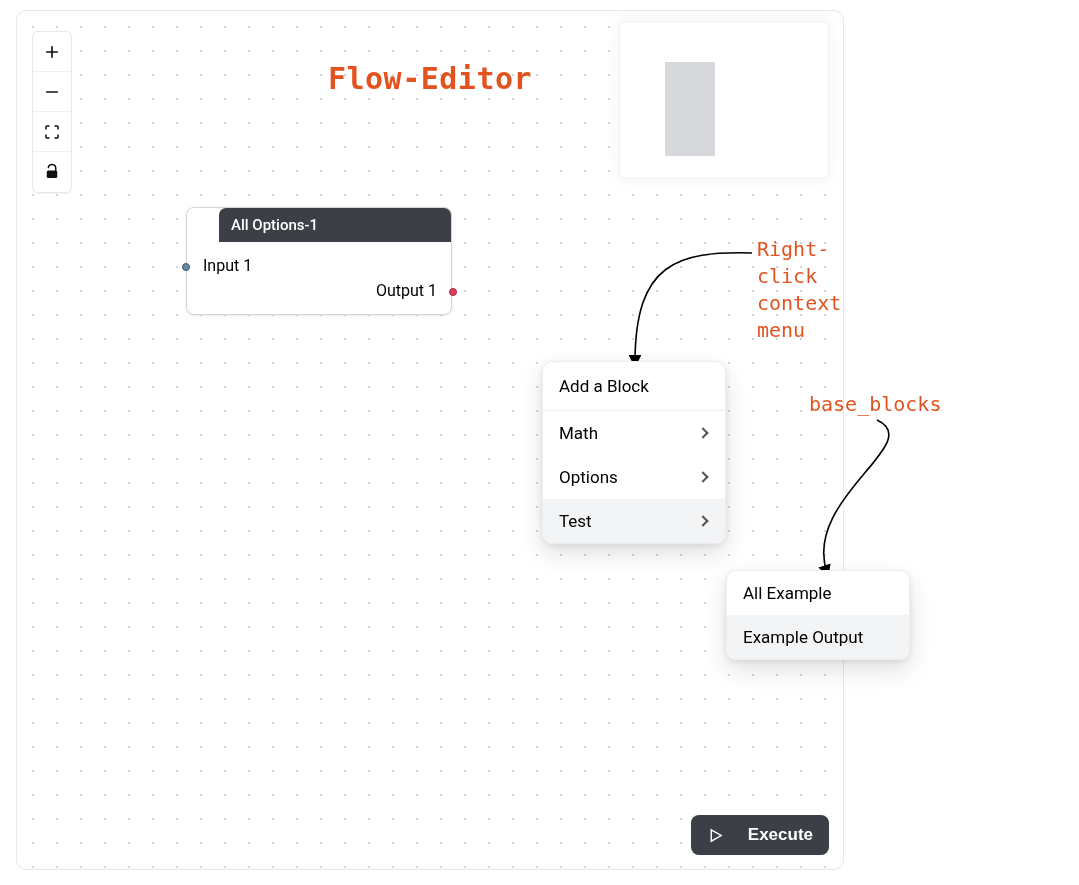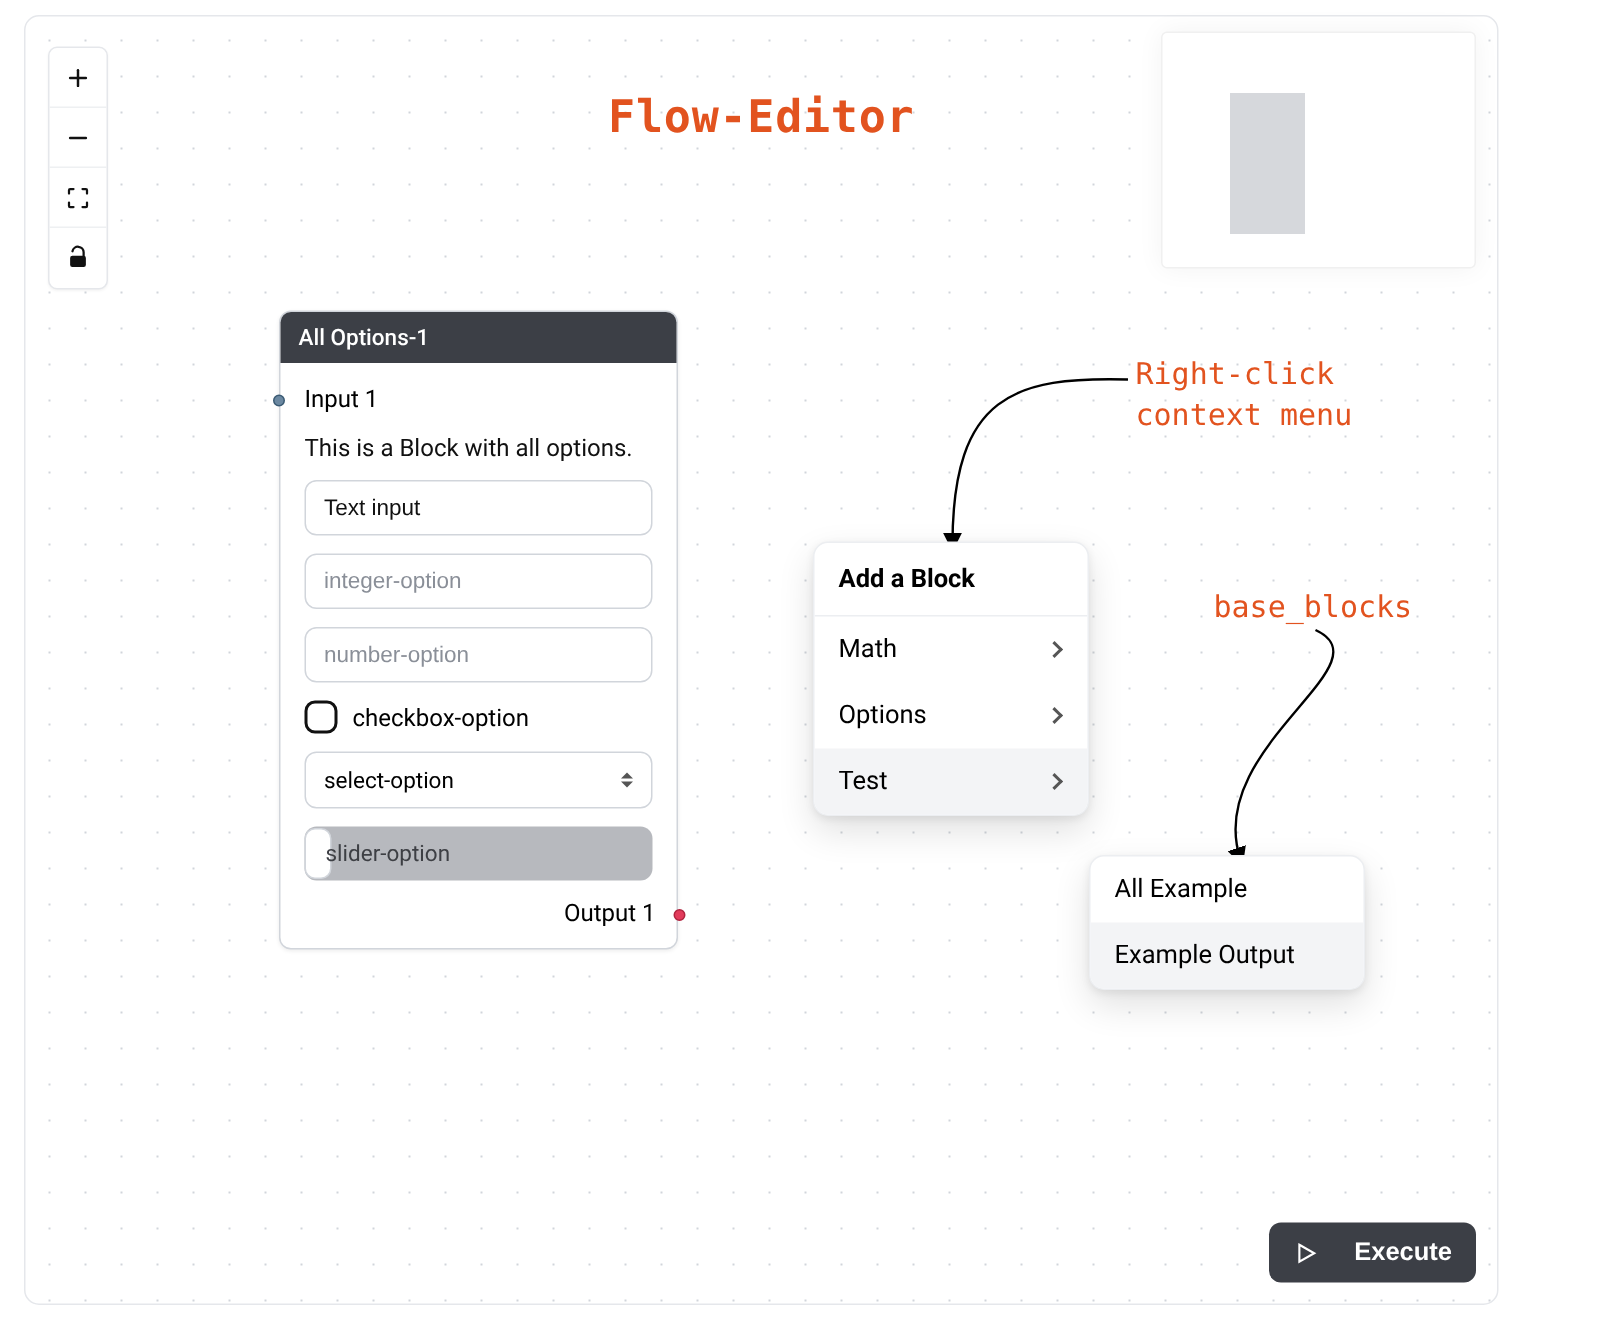--- a/index.html
+++ b/index.html
@@ -6,21 +6,21 @@
   html, body {
     margin: 0; padding: 0;
     font-family: -apple-system, BlinkMacSystemFont, "Segoe UI", Roboto, sans-serif;
     background: #fff;
     width: 1079px; height: 885px;
     overflow: hidden;
   }
   .canvas {
     position: absolute;
     left: 16px; top: 10px;
-    width: 983px; height: 860px;
+    width: 828px; height: 860px;
     border: 1px solid #e5e7eb;
     border-radius: 10px;
     background-image: radial-gradient(circle, #d1d5db 1px, transparent 1px);
     background-size: 24px 24px;
     background-position: 4px 4px;
   }
 
   
   .toolbar {
     position: absolute;
@@ -92,20 +92,21 @@
     border-radius: 8px;
     box-shadow: 0 1px 3px rgba(0,0,0,.08);
   }
   .block-header {
     background: #3c3f46;
     color: #fff;
     font-size: 15px;
     font-weight: 500;
     padding: 8px 12px;
     border-radius: 7px 7px 0 0;
+    margin-left: 32px;
   }
   .port-in, .port-out {
     position: absolute;
     width: 8px; height: 8px; border-radius: 50%;
     border: 1px solid #555;
     background: #fff;
   }
   .port-in { left: -5px; top: 55px; background: #6b88a1; border-color: #3a5a73; }
   .port-out { right: -6px; bottom: 18px; background: #e23b5b; border-color: #b0243f; }
   .port-label-in {
@@ -184,21 +185,21 @@
     background: #fff;
     border: 1px solid #eceef1;
     border-radius: 10px;
     box-shadow: 0 10px 24px rgba(0,0,0,.12), 0 2px 6px rgba(0,0,0,.08);
     font-size: 17px;
     overflow: hidden;
   }
   .menu.main { left: 525px; top: 350px; width: 184px; }
   .menu.sub  { left: 709px; top: 559px; width: 184px; }
   .menu-title {
-    font-weight: 700;
+    font-weight: 400;
     padding: 14px 16px;
     border-bottom: 1px solid #eceef1;
   }
   .menu-item {
     padding: 12px 16px;
     display:flex;align-items:center;justify-content:space-between;
     cursor:pointer;
   }
   .menu-item.hover { background: #f3f4f6; justify-content: space-between; }
   .chev { width:8px;height:8px;border-right:2px solid #555;border-top:2px solid #555; transform:rotate(45deg); margin-right:2px;}
@@ -281,44 +282,20 @@
           <path d="M0,0 L8,4 L0,8 z" fill="#000"></path>
         </marker>
       </defs>
     <path d="M65,2 C115,25 -10,80 15,155" stroke="#000" stroke-width="1.6" fill="none" marker-end="url(#ah2)"></path>
   </svg>
 
   <div class="block">
     <div class="block-header">All Options-1</div>
     <div class="port-in"></div>
     <div class="port-label-in">Input 1</div>
-    <div class="block-body">
-      <div class="desc">This is a Block with all options.</div>
-
-      <input class="inp" type="text" value="Text input" style="">
-
-      <input class="inp" type="text" placeholder="integer-option" style="">
-
-      <input class="inp" type="text" placeholder="number-option" style="">
-
-      <div class="chk-row">
-        <div class="chk"></div>
-        <div class="chk-label">checkbox-option</div>
-      </div>
-
-      <div class="select-wrap">
-        <span>select-option</span>
-        <span class="select-caret"></span>
-      </div>
-
-      <div class="slider">
-        <div class="slider-thumb"></div>
-        <span class="slider-label">slider-option</span>
-      </div>
-    </div>
     <div class="port-label-out">Output 1</div>
     <div class="port-out"></div>
   </div>
 
   <div class="menu main">
     <div class="menu-title">Add a Block</div>
     <div id="ctx-items">
         <div class="menu-item">
           <span>Math</span>
           <span class="chev"></span>

